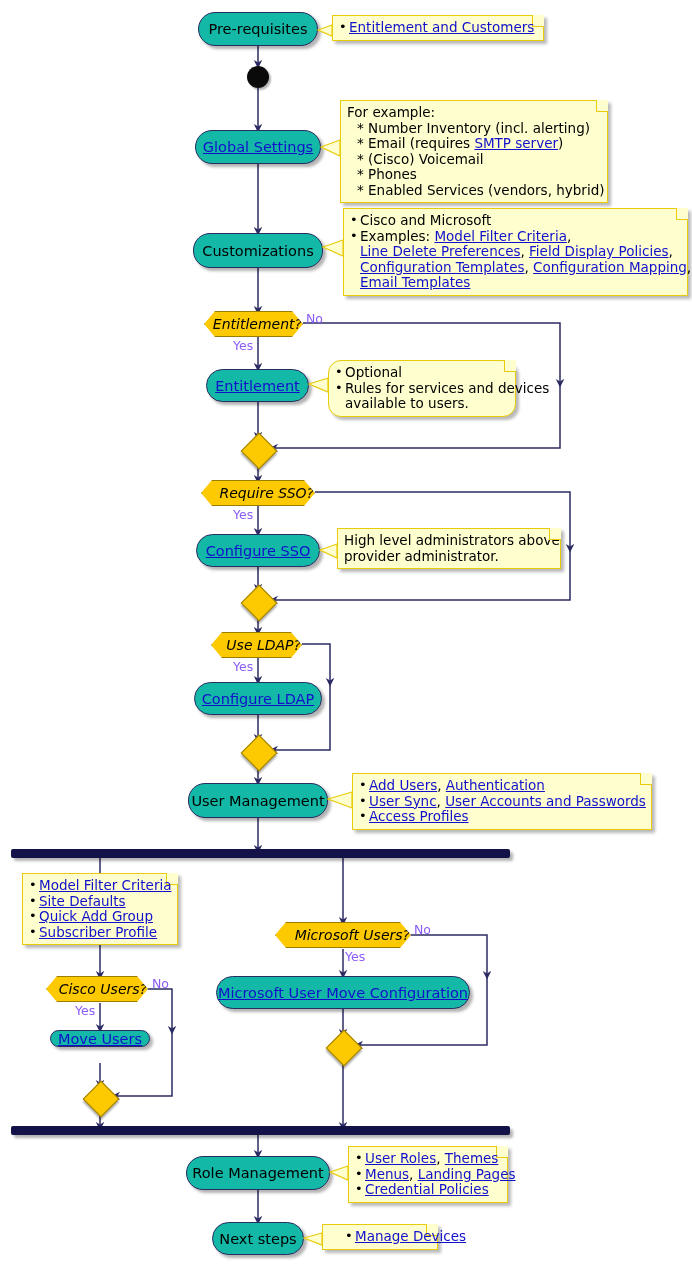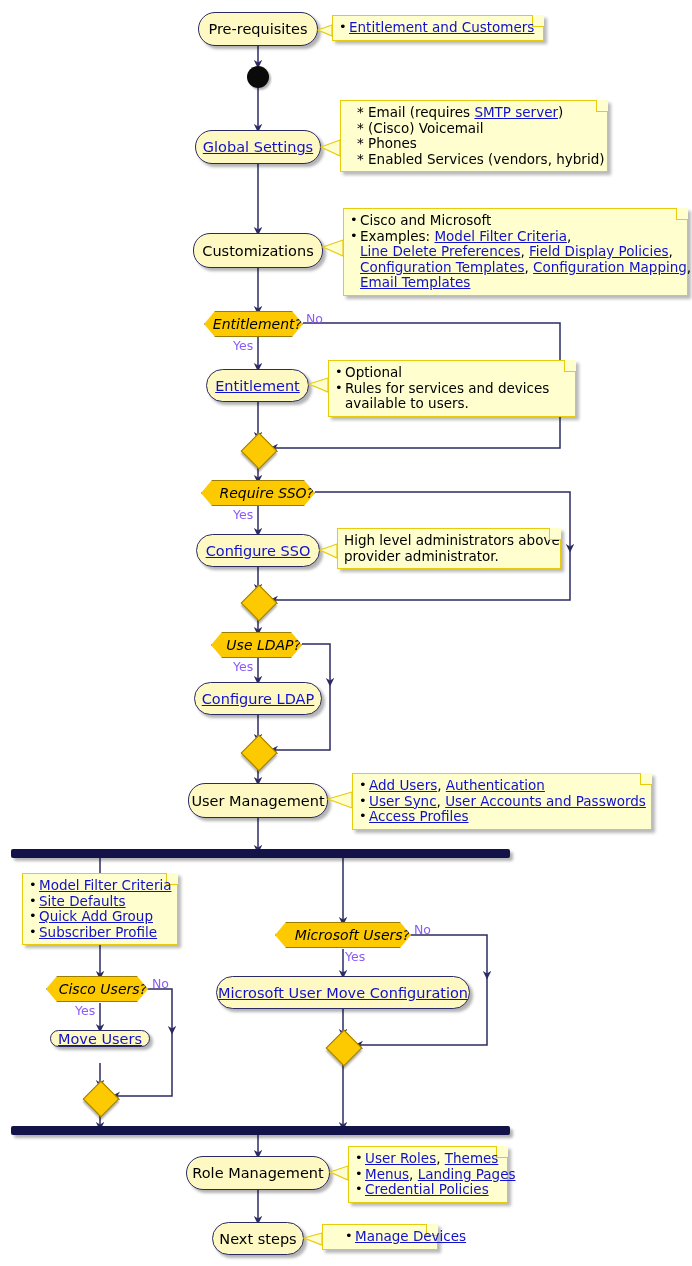--- a/index.html
+++ b/index.html
@@ -2,21 +2,21 @@
 <html><head>
 <meta charset="utf-8">
 <style>
   html,body{margin:0;padding:0;background:#ffffff;}
   body{width:692px;height:1266px;position:relative;overflow:hidden;
        font-family:"DejaVu Sans","Liberation Sans",sans-serif;}
   #canvas{position:absolute;left:0;top:0;width:692px;height:1266px;}
   svg.wires{position:absolute;left:0;top:0;width:692px;height:1266px;pointer-events:none;}
 
   
-  .act{position:absolute;box-sizing:border-box;background:#fef9c3;
+  .act{position:absolute;box-sizing:border-box;background:#14b8a6;
        border:1.3px solid #2B2B63;border-radius:17px;
        display:flex;align-items:center;justify-content:center;
        color:#000000;font-size:14.5px;white-space:nowrap;
        box-shadow:3px 3px 3px rgba(0,0,0,0.30);}
   .act .lnk{color:#1111CC;text-decoration:underline;}
 
   
   .dec{position:absolute;box-sizing:border-box;background:#FDCA01;
        color:#000000;font-size:14px;font-style:italic;white-space:nowrap;
        display:flex;align-items:center;justify-content:flex-end;
@@ -238,38 +238,40 @@
 
   <div class="note" style="left:332px;top:15px;width:212px;">
     <span class="fold"></span>
     <ul>
       <li><span class="lnk">Entitlement and Customers</span></li>
     </ul>
   </div>
 
   <div class="note" style="left:340px;top:100px;width:268px;">
     <span class="fold"></span>
+    <div>For example:</div>
+    <div class="star">* Number Inventory (incl. alerting)</div>
     <div class="star"><span>* Email (requires </span><span class="lnk">SMTP server</span><span>)</span></div>
     <div class="star">* (Cisco) Voicemail</div>
     <div class="star">* Phones</div>
     <div class="star">* Enabled Services (vendors, hybrid)</div>
   </div>
 
   <div class="note" style="left:343px;top:208px;width:345px;">
     <span class="fold"></span>
     <ul>
       <li><span>Cisco and Microsoft</span></li>
       <li><span>Examples: </span><span class="lnk">Model Filter Criteria</span><span>,</span></li>
     </ul>
     <div style="padding-left:10px;"><span class="lnk">Line Delete Preferences</span><span>, </span><span class="lnk">Field Display Policies</span><span>,</span></div>
     <div style="padding-left:10px;"><span class="lnk">Configuration Templates</span><span>, </span><span class="lnk">Configuration Mapping</span><span>,</span></div>
     <div style="padding-left:10px;"><span class="lnk">Email Templates</span></div>
   </div>
 
-  <div class="note" style="left:328px;top:360px;width:248px;">
+  <div class="note" style="left:328px;top:360px;width:188px;border-radius:13px;">
     <span class="fold"></span>
     <ul>
       <li><span>Optional</span></li>
       <li><span>Rules for services and devices</span></li>
     </ul>
     <div style="padding-left:10px;">available to users.</div>
   </div>
 
   <div class="note" style="left:337px;top:528px;width:224px;">
     <span class="fold"></span>

